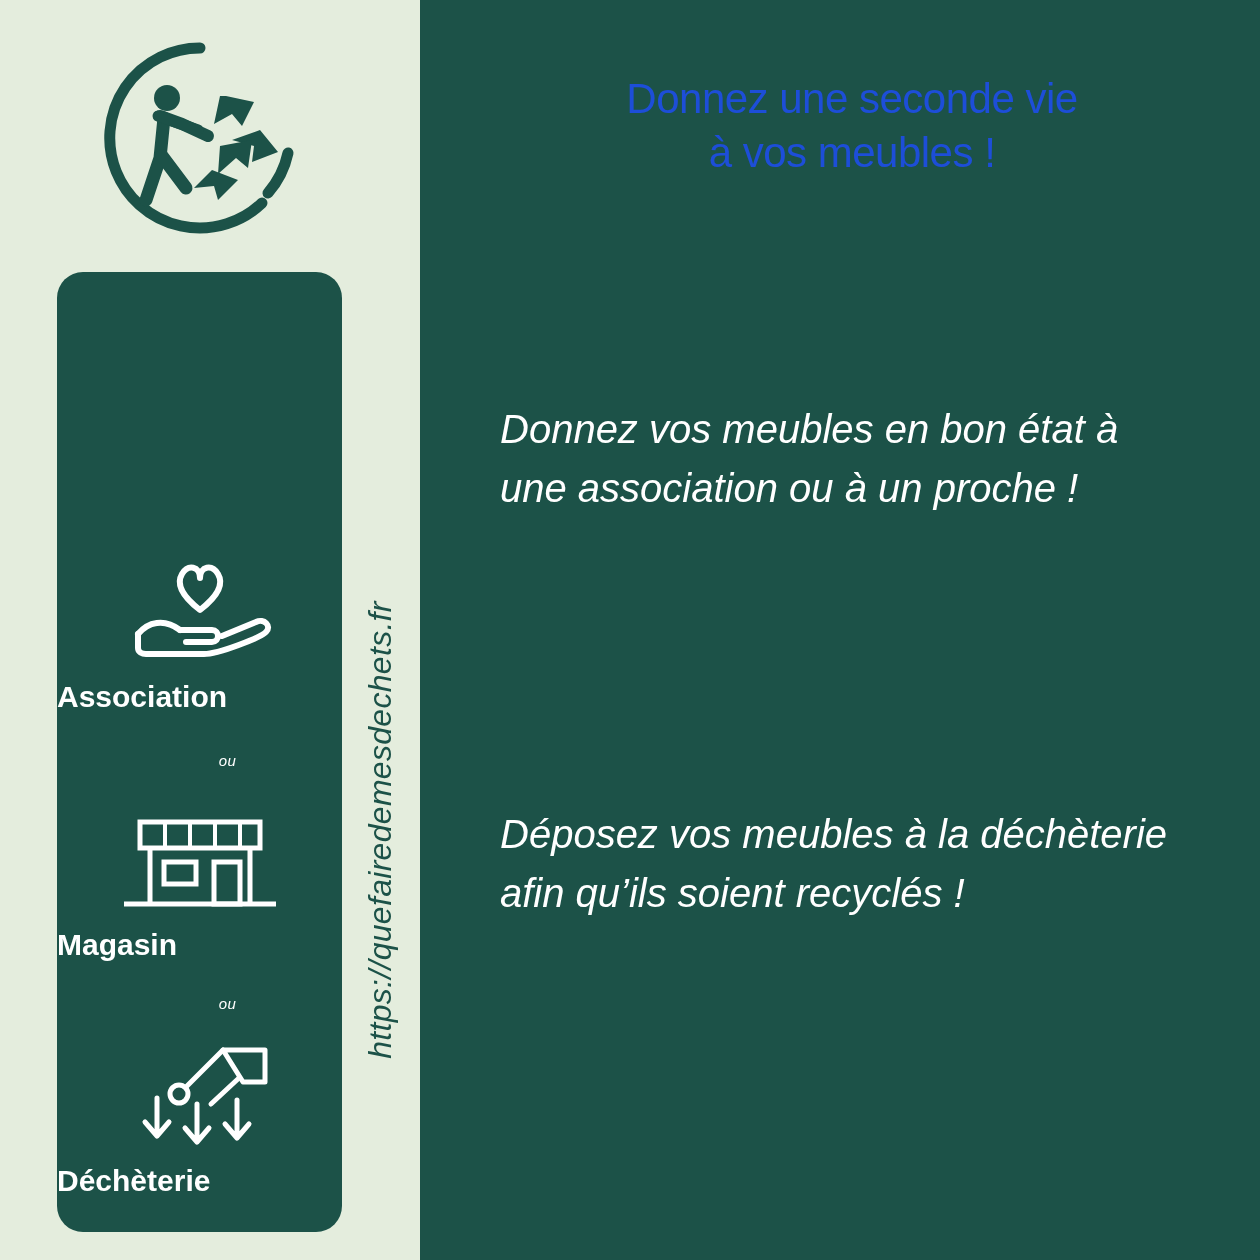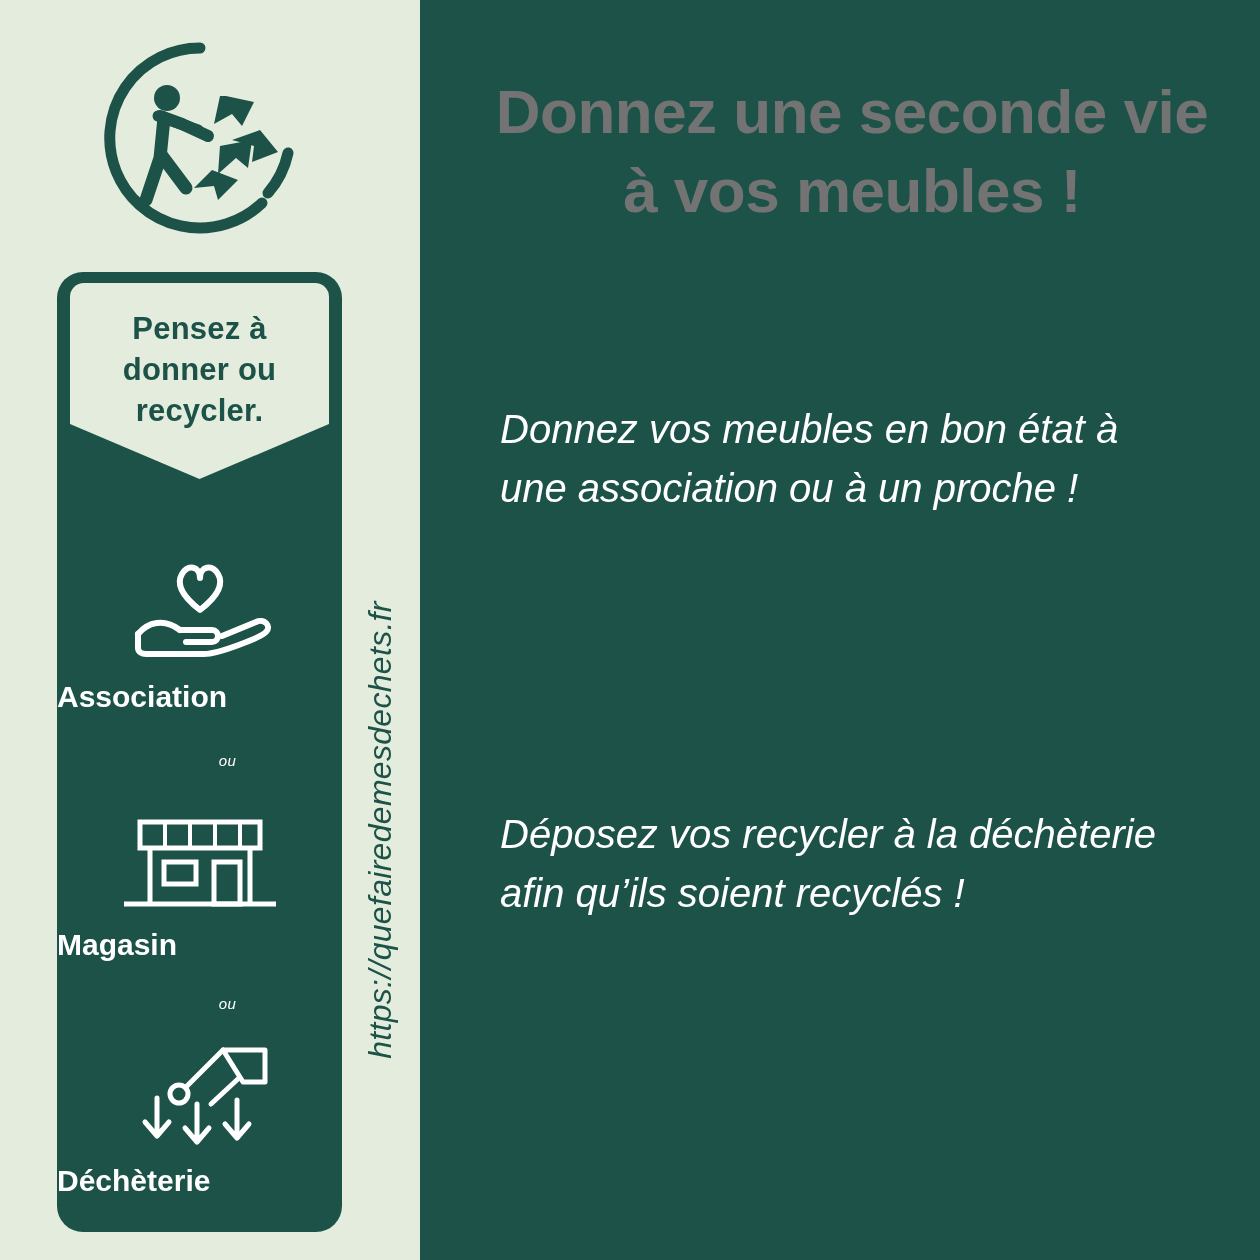--- a/index.html
+++ b/index.html
@@ -129,23 +129,23 @@
     letter-spacing: 0.3px;
   }
 
   
   .headline {
     position: absolute;
     left: 452px;
     top: 72px;
     width: 800px;
     text-align: center;
-    color: #737373;
-    font-weight: bold;
-    font-size: 62px;
+    color: #1d4ed8;
+    font-weight: normal;
+    font-size: 42px;
     line-height: 1.28;
     letter-spacing: -0.5px;
   }
 
   .section {
     position: absolute;
     left: 500px;
     width: 700px;
   }
   .section-title {
@@ -192,27 +192,20 @@
 
       <path d="M126 58 l28 6 -12 24 -10 -12 -18 10 6 -28z" fill="#1c5248"></path>
       <path d="M160 92 l18 22 -26 10 2 -16 -22 -6 28 -10z" fill="#1c5248"></path>
       <path d="M120 108 l32 -6 -4 28 -12 -10 -18 16 2 -28z" fill="#1c5248"></path>
       <path d="M112 132 l26 10 -20 20 -4 -14 -20 2 18 -18z" fill="#1c5248"></path>
     </svg>
   </div>
 
   <div class="ribbon"></div>
 
-  <div class="ribbon-banner">
-    <div class="ribbon-banner-text">
-      <div>Pensez à</div>
-      <div>donner ou</div>
-      <div>recycler.</div>
-    </div>
-  </div>
 
   <div class="step" style="top:552px;">
     <span class="step-icon">
       <svg width="160" height="120" viewBox="0 0 160 120" aria-hidden="true" style="margin:0 auto;">
         <path d="M80 58 C62 44 56 32 62 22 C68 12 80 14 80 26 C80 14 92 12 98 22 C104 32 98 44 80 58 Z" fill="none" stroke="#ffffff" stroke-width="6" stroke-linejoin="round"></path>
         <path d="M18 82 L18 96 C18 100 22 102 26 102 L84 102 C98 102 140 86 146 80 C152 74 144 66 136 70 L102 84" fill="none" stroke="#ffffff" stroke-width="6" stroke-linecap="round" stroke-linejoin="round"></path>
         <path d="M60 78 L92 78 C100 78 100 90 92 90 L66 90" fill="none" stroke="#ffffff" stroke-width="6" stroke-linecap="round" stroke-linejoin="round"></path>
         <path d="M18 82 C28 70 44 66 60 78" fill="none" stroke="#ffffff" stroke-width="6" stroke-linecap="round" stroke-linejoin="round"></path>
       </svg>
     </span>
@@ -263,16 +256,16 @@
   <div class="headline">
     <div>Donnez une seconde vie</div>
     <div>à vos meubles !</div>
   </div>
 
   <div class="section section-1">
     <p class="section-body">Donnez vos meubles en bon état à une association ou à un proche !</p>
   </div>
 
   <div class="section section-2">
-    <p class="section-body">Déposez vos recycler à la déchèterie afin qu’ils soient recyclés !</p>
+    <p class="section-body">Déposez vos meubles à la déchèterie afin qu’ils soient recyclés !</p>
   </div>
 
 </div>
 
 </body></html>

